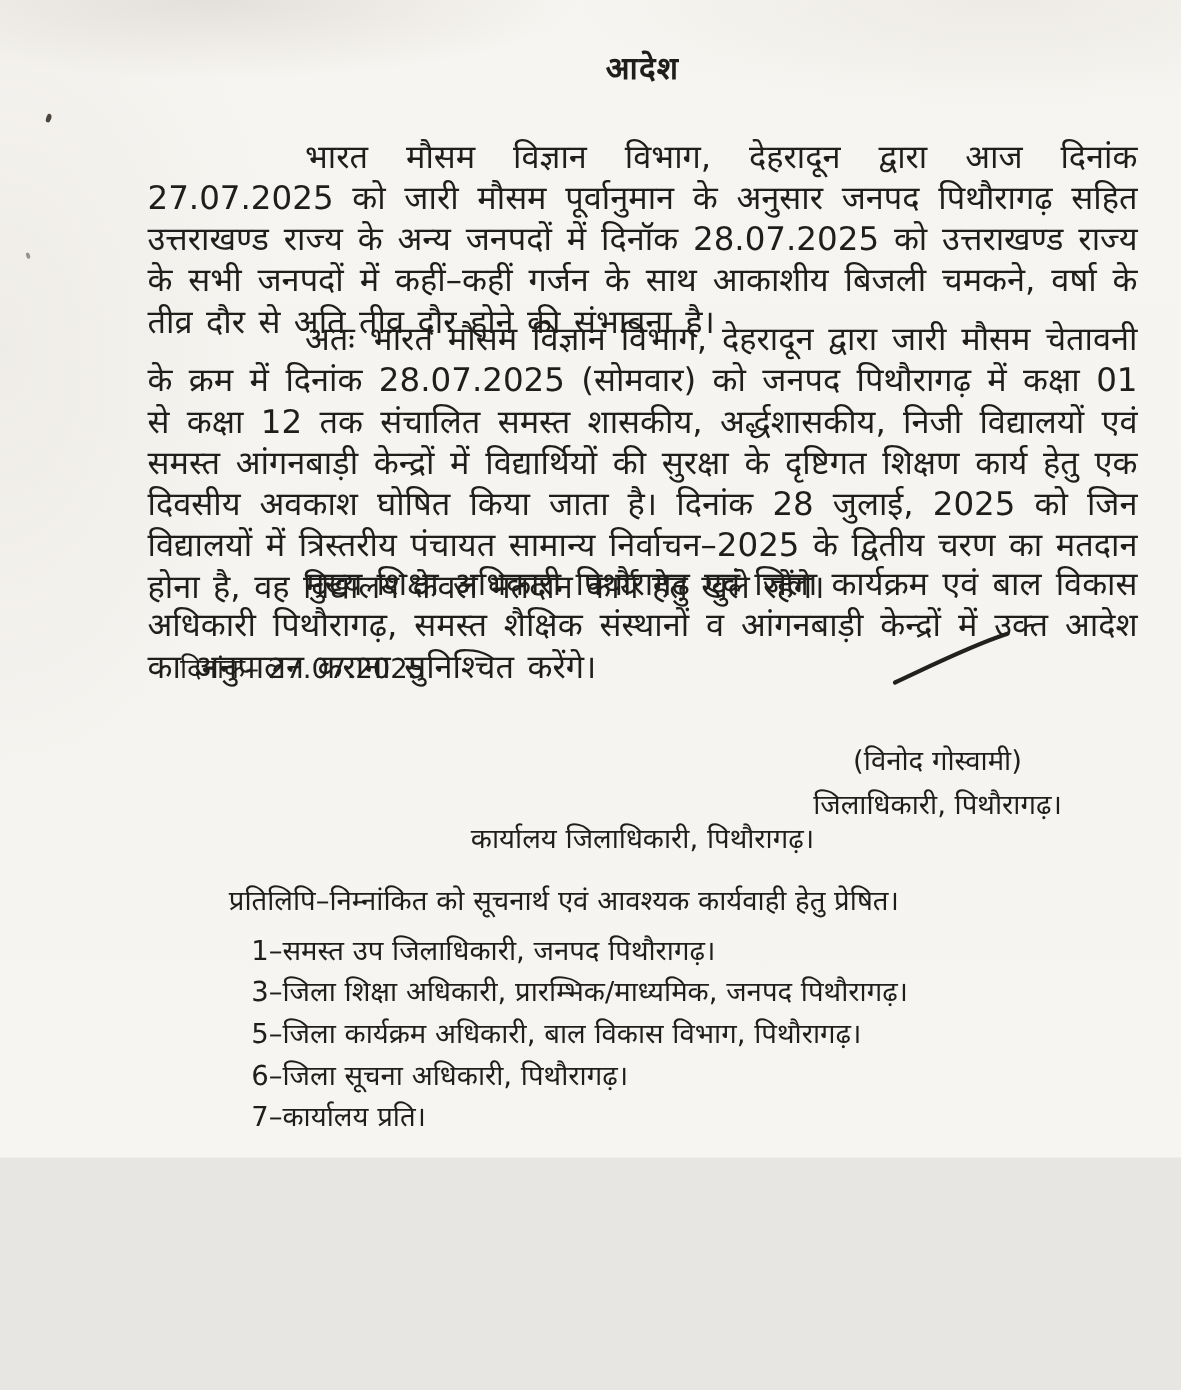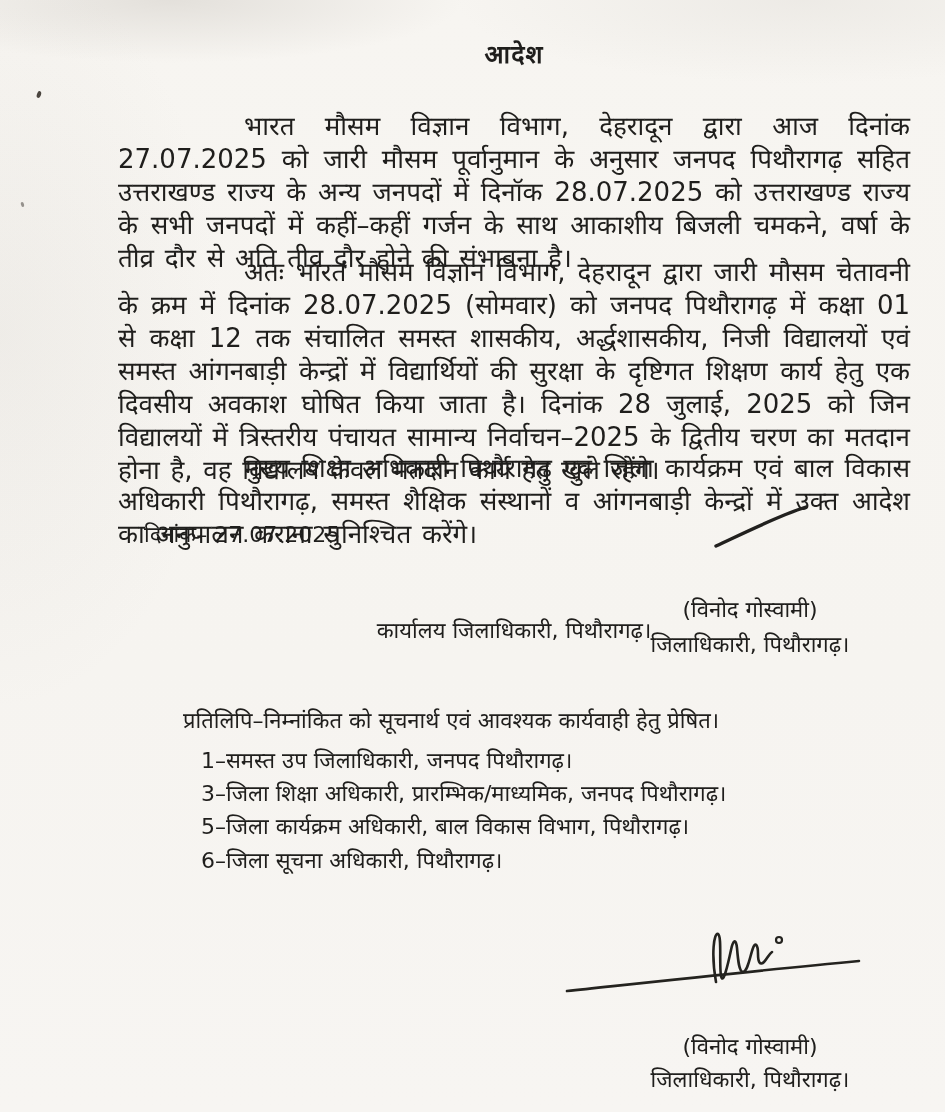--- a/index.html
+++ b/index.html
@@ -3,21 +3,21 @@
 <meta charset="utf-8">
 <style>
   html,body{margin:0;padding:0;}
   body{
     width:945px;height:1112px;
     font-family:"DejaVu Sans",sans-serif;
     background:#e8e6e2;
   }
   .page{
     position:relative;
-    width:945px;height:1112px;
+    width:945px;height:926px;
     overflow:hidden;
     color:#1f1e1c;
     background:
       radial-gradient(ellipse 420px 90px at 18% 0%, rgba(176,170,162,.28), transparent 70%),
       radial-gradient(ellipse 300px 500px at 0% 30%, rgba(190,185,178,.14), transparent 75%),
       radial-gradient(ellipse 500px 120px at 85% 0%, rgba(185,180,172,.16), transparent 70%),
       linear-gradient(#f7f5f1,#f6f4f0 60%,#f7f5f2);
   }
   .speck{position:absolute;background:#4a453f;border-radius:40% 60% 50% 50%;}
   .doc-title{
@@ -41,21 +41,21 @@
   }
   .sig-block{
     position:absolute;left:608px;width:284px;
     text-align:center;font-size:22px;line-height:32px;margin-top:40px;
   }
   .sig-top-name{top:554px;}
   .sig-top-desig{top:589px;}
   .sig-bottom-name{top:991px;}
   .sig-bottom-desig{top:1024px;}
   .office-line{
-    position:absolute;left:118px;top:614px;width:792px;
+    position:absolute;left:118px;top:654px;width:792px;
     text-align:center;font-size:22px;
   }
   .ref-line{
     position:absolute;left:208px;top:664px;
     font-size:22px;
   }
   .copy-intro{
     position:absolute;left:183px;top:704px;
     font-size:22px;
   }
@@ -98,20 +98,21 @@
   <div class="office-line">कार्यालय जिलाधिकारी, पिथौरागढ़।</div>
 
 
   <div class="copy-intro">प्रतिलिपि–निम्नांकित को सूचनार्थ एवं आवश्यक कार्यवाही हेतु प्रेषित।</div>
 
   <ul class="copy-list">
     <li>1–समस्त उप जिलाधिकारी, जनपद पिथौरागढ़।</li>
     <li>3–जिला शिक्षा अधिकारी, प्रारम्भिक/माध्यमिक, जनपद पिथौरागढ़।</li>
     <li>5–जिला कार्यक्रम अधिकारी, बाल विकास विभाग, पिथौरागढ़।</li>
     <li>6–जिला सूचना अधिकारी, पिथौरागढ़।</li>
+    <li>7–कार्यालय प्रति।</li>
   </ul>
 
   <svg class="sig-svg squiggle" width="96" height="68" viewBox="0 0 96 68">
     <path d="M10,58 C5,30 8,8 12,10 C16,12 13,40 15,52 C17,62 22,40 25,26 C27,16 30,14 31,24 C32,36 33,48 37,48 C42,47 44,32 47,24 C49,18 52,20 52,30 C52,38 54,42 58,38 C61,35 63,30 66,28" fill="none" stroke="#24231f" stroke-width="2.6" stroke-linecap="round"></path>
     <circle cx="73" cy="16" r="3" fill="none" stroke="#24231f" stroke-width="2.2"></circle>
   </svg>
   <svg class="sig-svg stroke2" width="302" height="40" viewBox="0 0 302 40">
     <path d="M5,35 C90,26 200,14 297,5" fill="none" stroke="#24231f" stroke-width="2.6" stroke-linecap="round"></path>
   </svg>
 

